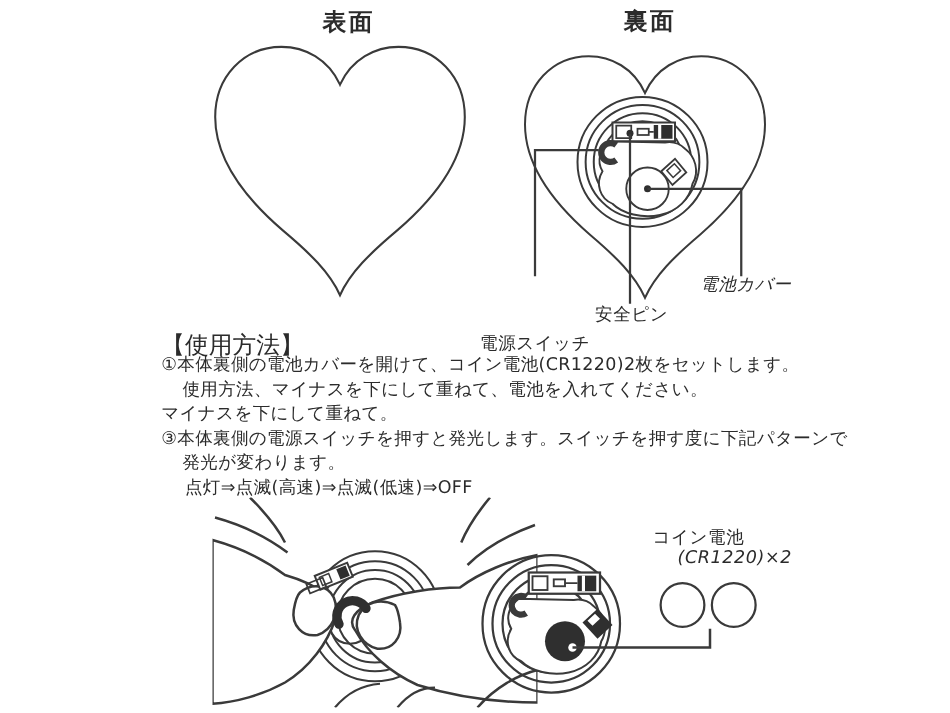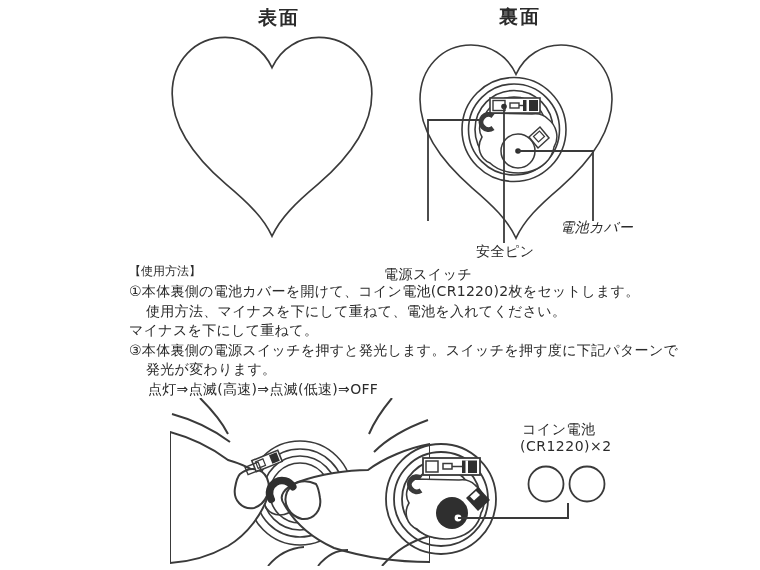--- a/index.html
+++ b/index.html
@@ -5,21 +5,21 @@
   html,body{margin:0;padding:0;}
   body{
     width:760px;height:570px;position:relative;overflow:hidden;
     background:#ffffff;color:#2b2b2b;
     font-family:"DejaVu Sans","Liberation Sans",sans-serif;
   }
   .abs{position:absolute;white-space:nowrap;}
   .title{font-size:19px;font-weight:bold;letter-spacing:2px;text-align:center;width:60px;}
   .dlabel{font-size:14px;letter-spacing:0.5px;}
   .inst{font-size:14px;letter-spacing:0.3px;}
-  .heading{font-size:12px;}
+  .heading{font-size:19px;}
   svg{position:absolute;display:block;}
   svg *{vector-effect:none;}
   .ln{stroke:#3a3a3a;fill:none;}
   .wfill{stroke:#3a3a3a;fill:#ffffff;}
   .dfill{fill:#2f2f2f;stroke:none;}
 </style>
 </head>
 <body>
 
 <div class="abs title" style="left:249px;top:5px;">表面</div>
@@ -142,13 +142,13 @@
   </g>
   <circle fill="#ffffff" cx="78" cy="100" r="3.4"></circle>
 
   <polyline class="ln" stroke-width="2" points="78,100 188,100 188,85"></polyline>
 
   <circle class="wfill" stroke-width="1.8" cx="166" cy="66" r="17.5"></circle>
   <circle class="wfill" stroke-width="1.8" cx="207" cy="66" r="17.5"></circle>
 </svg>
 
 <div class="abs dlabel" style="left:522px;top:421px;">コイン電池</div>
-<div class="abs dlabel" style="left:520px;top:438px;">(CR1220)×2</div>
+<div class="abs dlabel" style="left:542px;top:438px;font-style:italic;">(CR1220)×2</div>
 
 </body></html>

